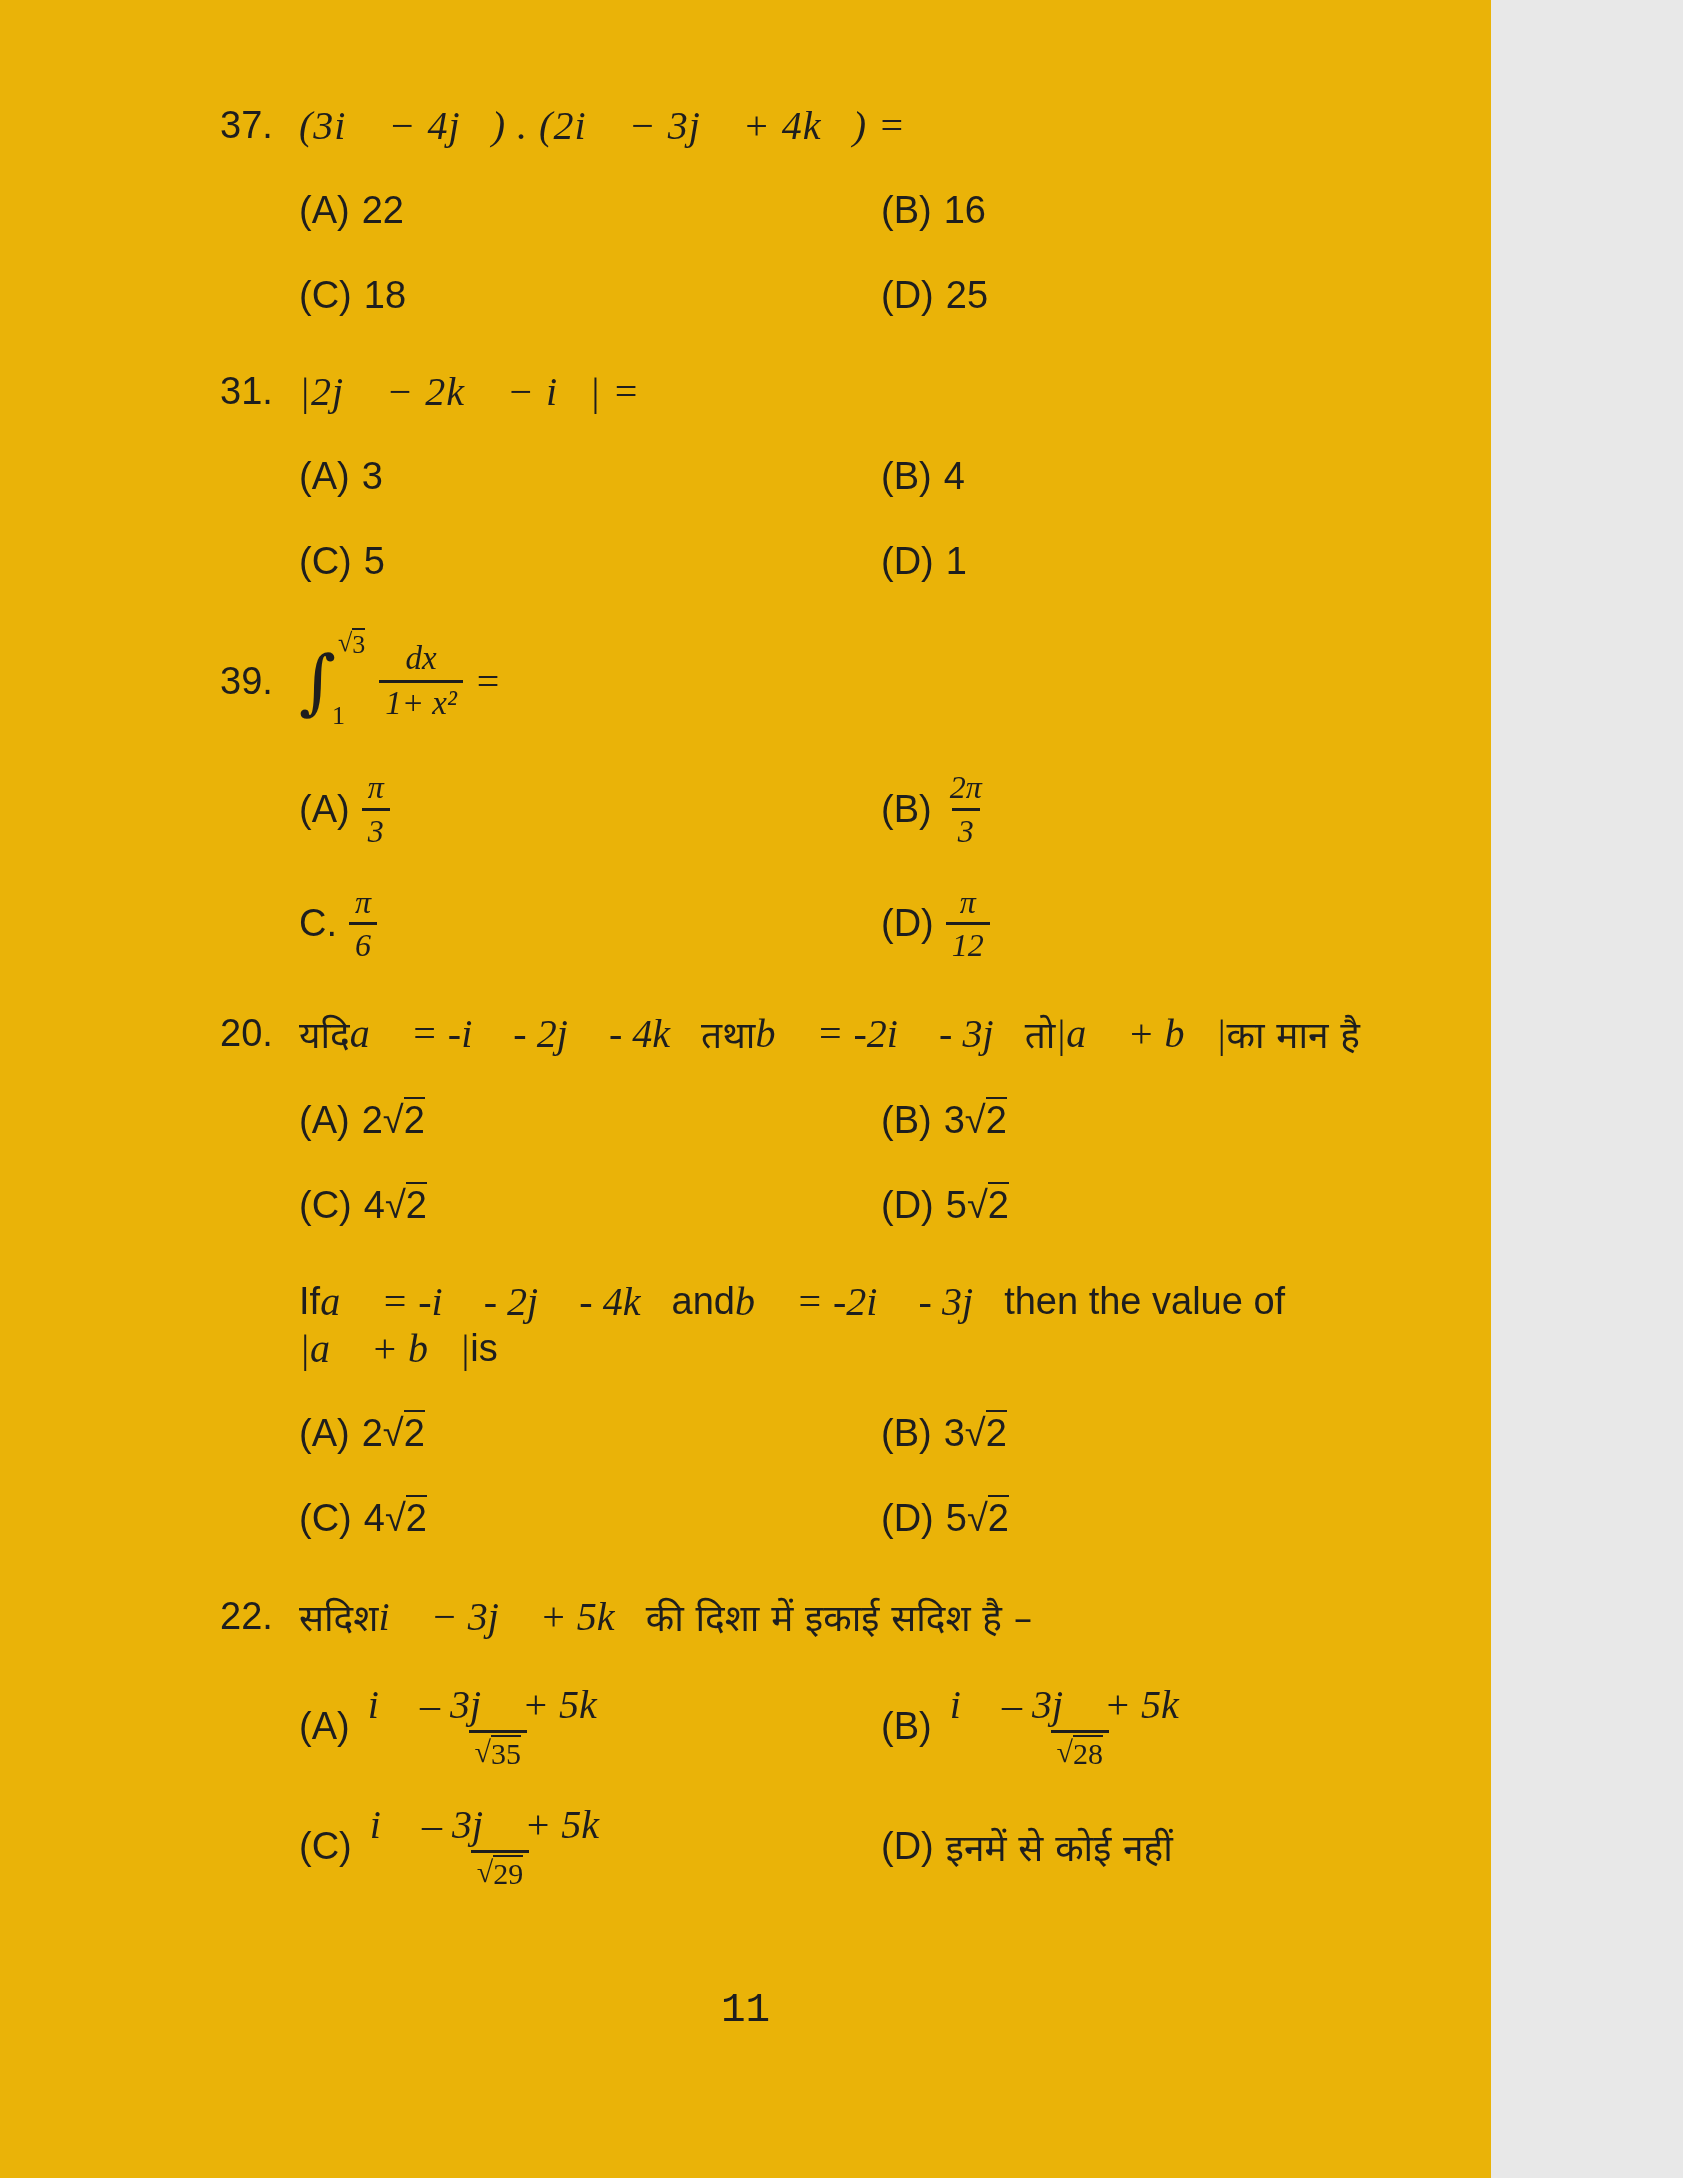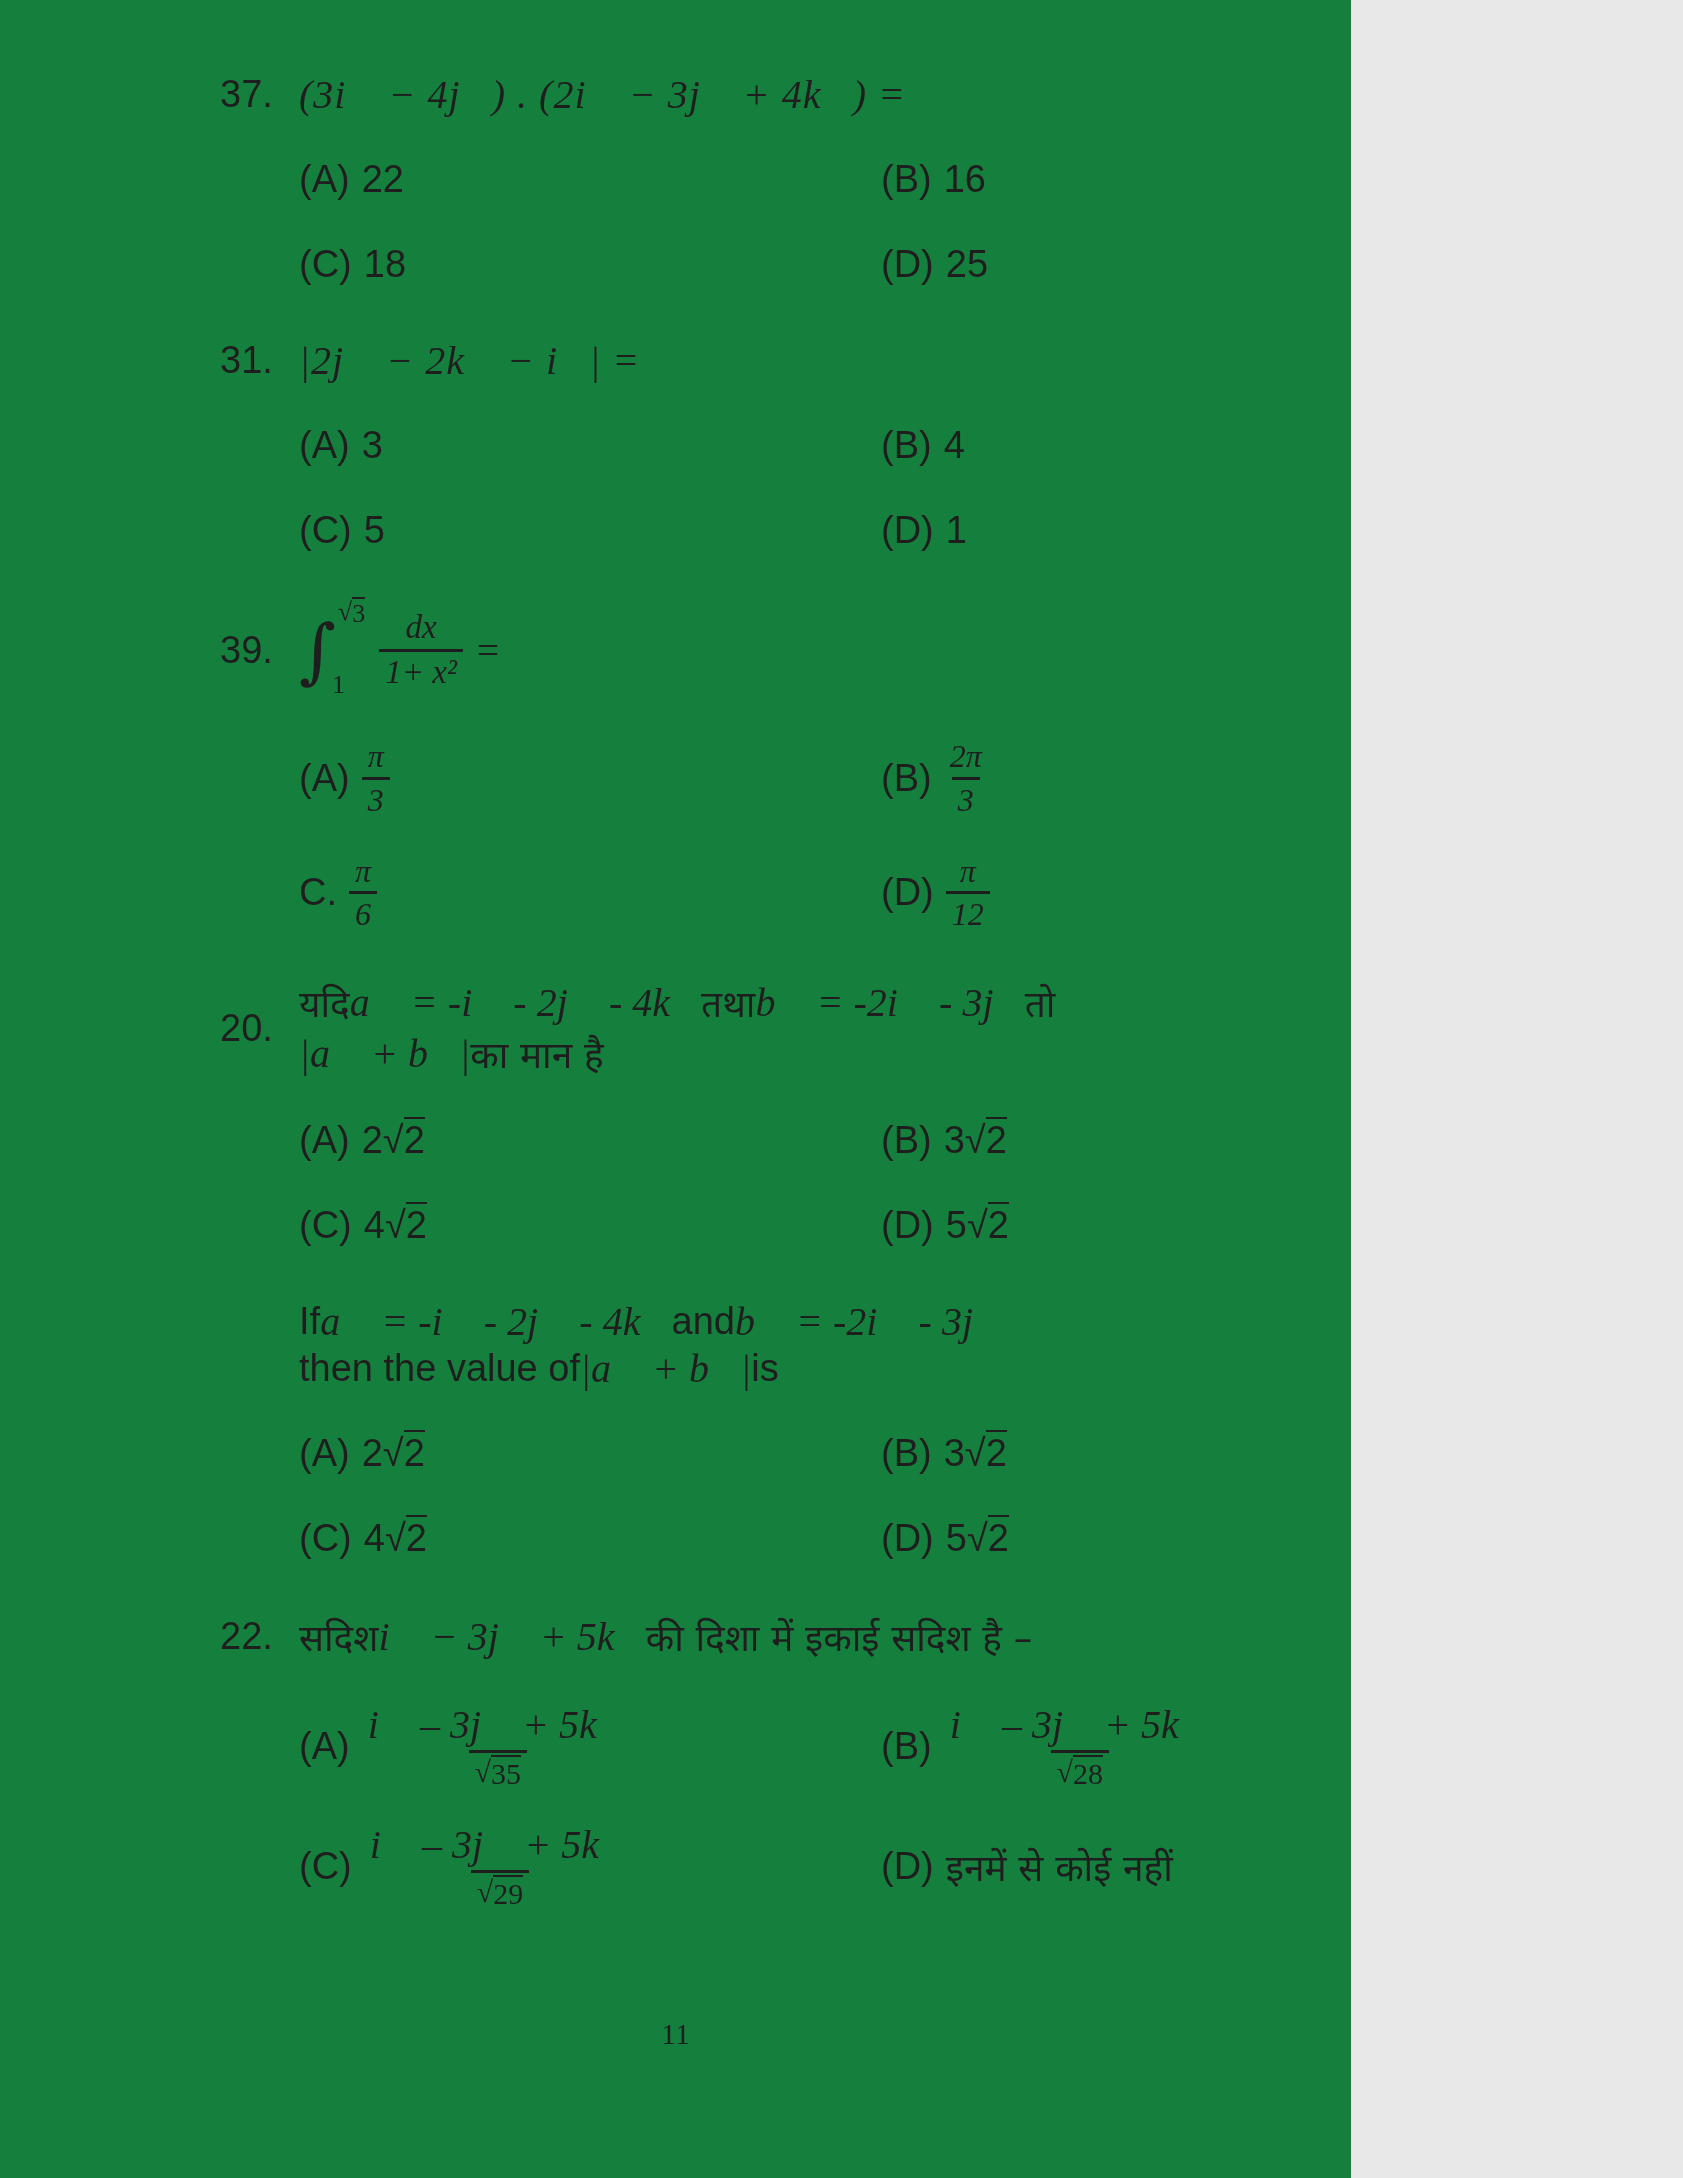--- a/index.html
+++ b/index.html
@@ -1,22 +1,22 @@
 <!DOCTYPE html>
 <html><head>
 <meta charset="utf-8">
 <style>
   html,body{margin:0;padding:0;background:#e8e8e8;}
   .sheet{
     position:relative;
-    width:1351px;height:2178px;
-    background:#15803d;
+    width:1491px;height:2178px;
+    background:#eab308;
     color:#1e1e1e;
     box-sizing:border-box;
-    padding:71px 129px 0 220px;
+    padding:102px 129px 0 220px;
     overflow:hidden;
     font-family:"Liberation Sans",sans-serif;
   }
   .q{margin:0 0 10px 0;}
   .q-row{display:flex;align-items:center;margin-bottom:40px;}
   .q-num{
     flex:0 0 79px;
     font-size:38px;
     font-family:"Liberation Sans",sans-serif;
   }
@@ -61,23 +61,23 @@
   }
   .int-up{display:inline-flex;align-items:flex-start;margin-top:-6px;}
   .int-up .srad{border-top:2px solid #1e1e1e;}
   .int-lo{margin-bottom:-2px;margin-left:-6px;}
   .frac.mid{font-size:33px;}
   .eq{font-size:40px;margin-left:14px;font-style:normal;}
   
   .frac.vec .fnum{font-size:40px;}
   .frac.vec .fden{font-size:30px;}
   .page-num{
-    position:absolute;left:0;right:0;bottom:127px;
-    text-align:center;font-size:30px;
-    font-family:Liberation Serif, serif;
+    position:absolute;left:0;right:0;bottom:145px;
+    text-align:center;font-size:41px;
+    font-family:Liberation Mono, monospace;
   }
 </style>
 </head>
 <body>
 
 <div class="sheet">
 
   <div class="q">
     <div class="q-row">
       <span class="q-num">37.</span>

